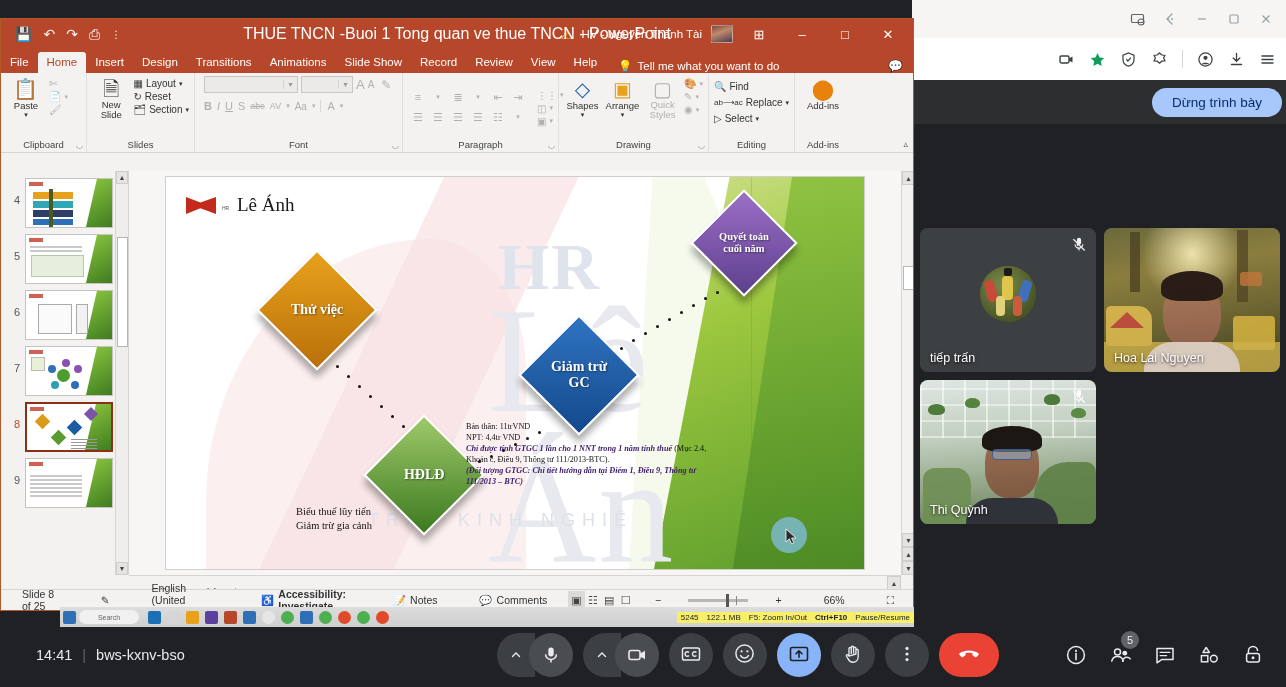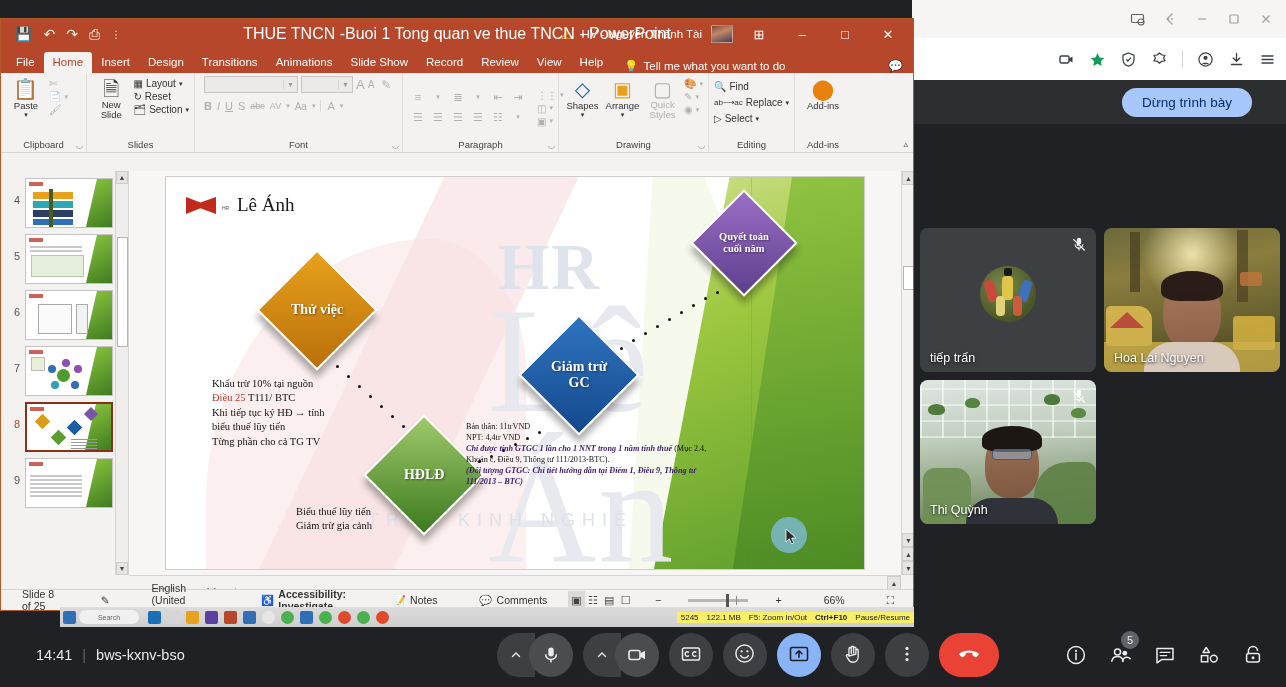--- a/index.html
+++ b/index.html
@@ -32,21 +32,21 @@
     display: flex; align-items: center; justify-content: flex-end;
     gap: 14px; padding-right: 10px;
   }
   .tb-icon { color: #3c4043; display: flex; align-items: center; }
   .tb-sep { width: 1px; height: 18px; background: #d5d5d5; }
 
   .meet-topbar {
     position: absolute; left: 912px; top: 80px; width: 374px; height: 44px;
     background: #2d2e30;
     display: flex; align-items: center; justify-content: flex-end;
-    padding-right: 34px;
+    padding-right: 4px;
   }
   .stop-present-btn {
     background: #a8c7fa; color: #062e6f;
     border: none; border-radius: 18px;
     padding: 7px 20px; font-size: 13.5px;
     font-family: "Liberation Sans", sans-serif;
     cursor: pointer; white-space: nowrap;
   }
 
   .meet-tiles {
@@ -141,21 +141,21 @@
     margin-left: auto; display: flex; align-items: center; gap: 9px; padding-right: 8px;
     font-size: 11.5px;
   }
   .win-btn { width: 34px; text-align: center; font-size: 13px; cursor: pointer; }
   .acct-pic { width: 22px; height: 18px;
     background: linear-gradient(160deg,#7b4a3a 0%, #c08a6a 40%, #4a3a55 100%);
     border: 1px solid rgba(255,255,255,.35); }
 
   .ppt-tabs {
     height: 24px; background: #b7472a; display: flex; align-items: flex-end;
-    padding-left: 6px; position: relative;
+    position: relative;
   }
   .ppt-tab {
     font-size: 11.5px; color: #fff; padding: 4px 9px 5px;
     cursor: pointer; border-radius: 3px 3px 0 0;
   }
   .ppt-tab.active { background: #f3f2f1; color: #b7472a; }
   .tellme { display: flex; align-items: center; gap: 5px; color: #fff; font-size: 11.5px; margin-left: 12px; }
   .tabs-right { margin-left: auto; padding-right: 10px; color: #fff; font-size: 12px; }
 
   .ribbon {
@@ -999,27 +999,20 @@
           </div>
           <div class="dia dia-blue">
             <span style="white-space:pre-line;">Giảm trừ
 GC</span>
           </div>
           <div class="dia dia-purple">
             <span style="white-space:pre-line;">Quyết toán
 cuối năm</span>
           </div>
 
-          <div class="stxt" style="left:46px;top:200px;width:160px;">
-            <div>Khấu trừ 10% tại nguồn</div>
-            <div><span class="red">Điều 25</span><span> T111/ BTC</span></div>
-            <div>Khi tiếp tục ký HĐ → tính</div>
-            <div>biểu thuế lũy tiến</div>
-            <div>Từng phần cho cả TG TV</div>
-          </div>
 
           <div class="stxt" style="left:130px;top:328px;width:150px;">
             <div>Biểu thuế lũy tiến</div>
             <div>Giảm trừ gia cảnh</div>
           </div>
 
           <div class="stxt" style="left:300px;top:245px;width:282px;font-size:8.2px;line-height:1.34;">
             <div>Bản thân: 11trVND</div>
             <div>NPT: 4,4tr VND</div>
             <div><span class="ital" style="color:#3b1a6b;">Chỉ được tính GTGC 1 lần cho 1 NNT trong 1 năm tính thuế</span><span> (Mục 2.4,</span></div>

